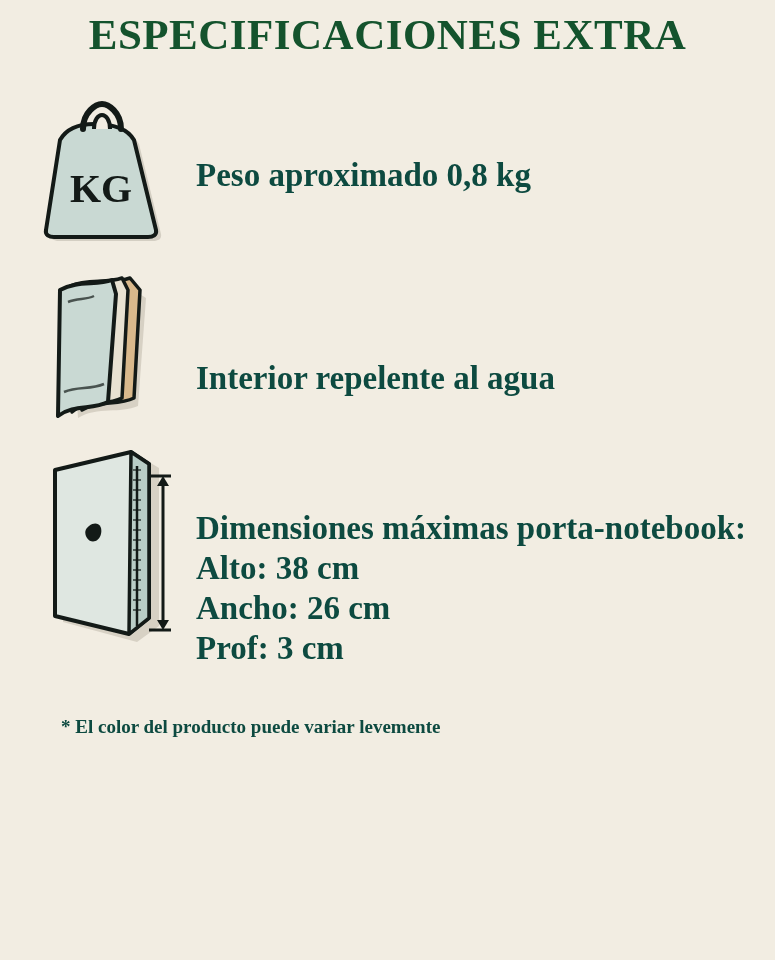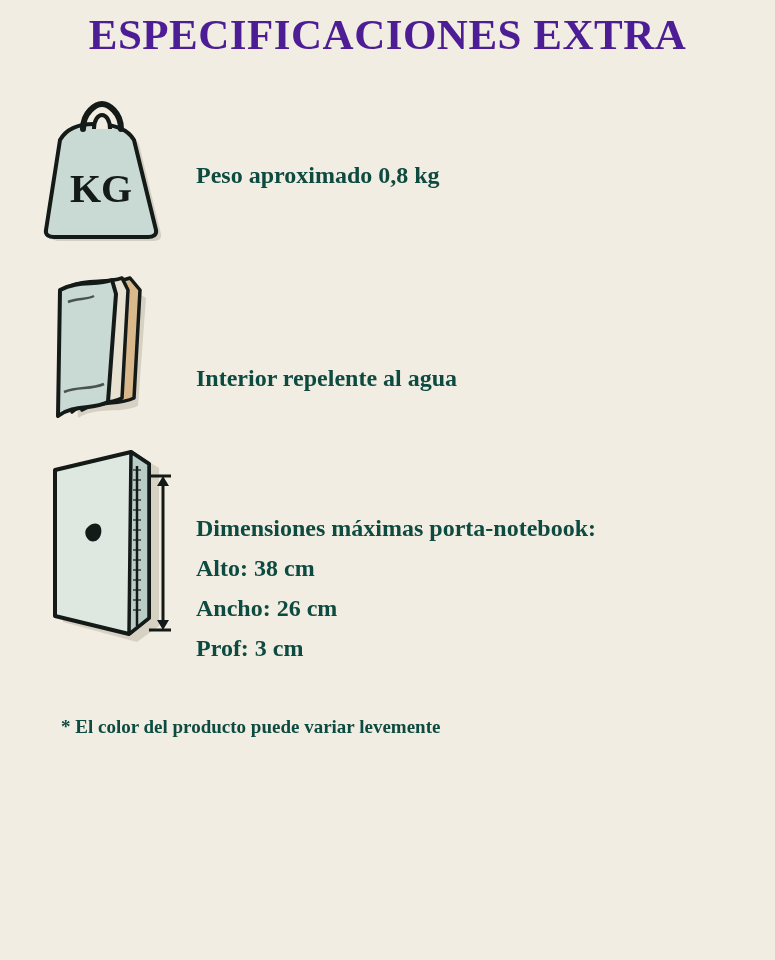--- a/index.html
+++ b/index.html
@@ -26,34 +26,34 @@
   .title {
     position: absolute;
     top: 10px;
     left: 0;
     width: 775px;
     text-align: center;
     font-family: "Liberation Serif", serif;
     font-weight: bold;
     font-size: 43px;
     letter-spacing: 0.5px;
-    color: #4c1d95;
+    color: #14532d;
     white-space: nowrap;
   }
 
   .icon-box {
     position: absolute;
     display: block;
   }
 
   .spec-text {
     position: absolute;
     font-family: "Liberation Serif", serif;
     font-weight: bold;
-    font-size: 24px;
+    font-size: 33px;
     line-height: 40px;
     color: #0d4a40;
     white-space: pre-line;
   }
 
   
   #row1-icon { left: 38px;  top: 98px;  width: 130px; height: 140px; }
   #row1-text { left: 196px; top: 155px; }
 
   

